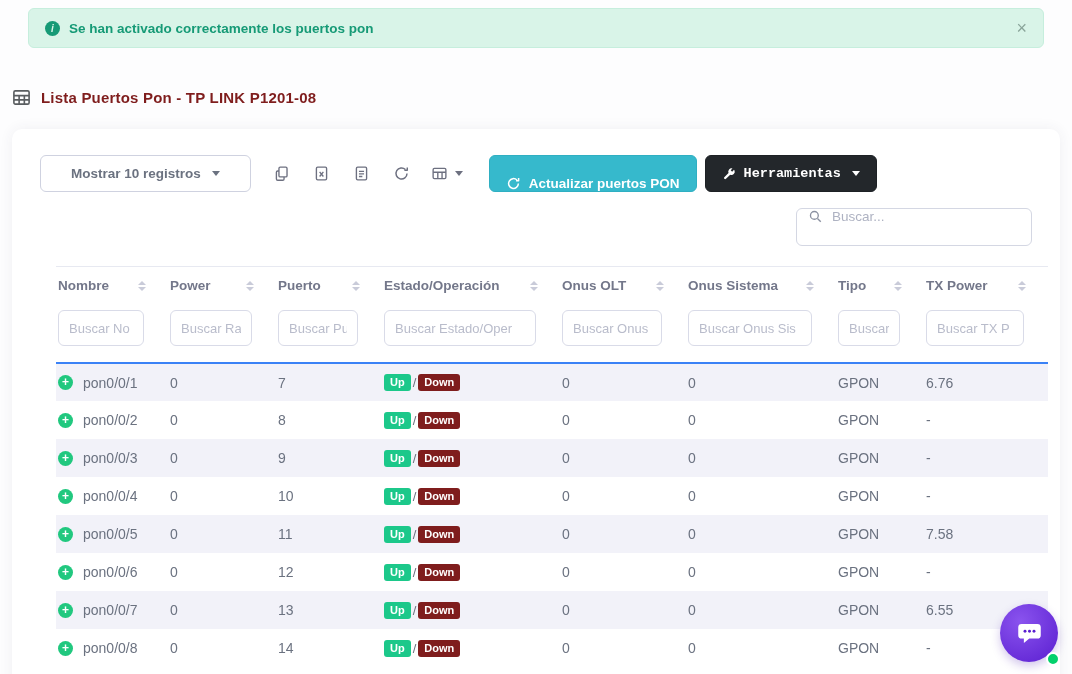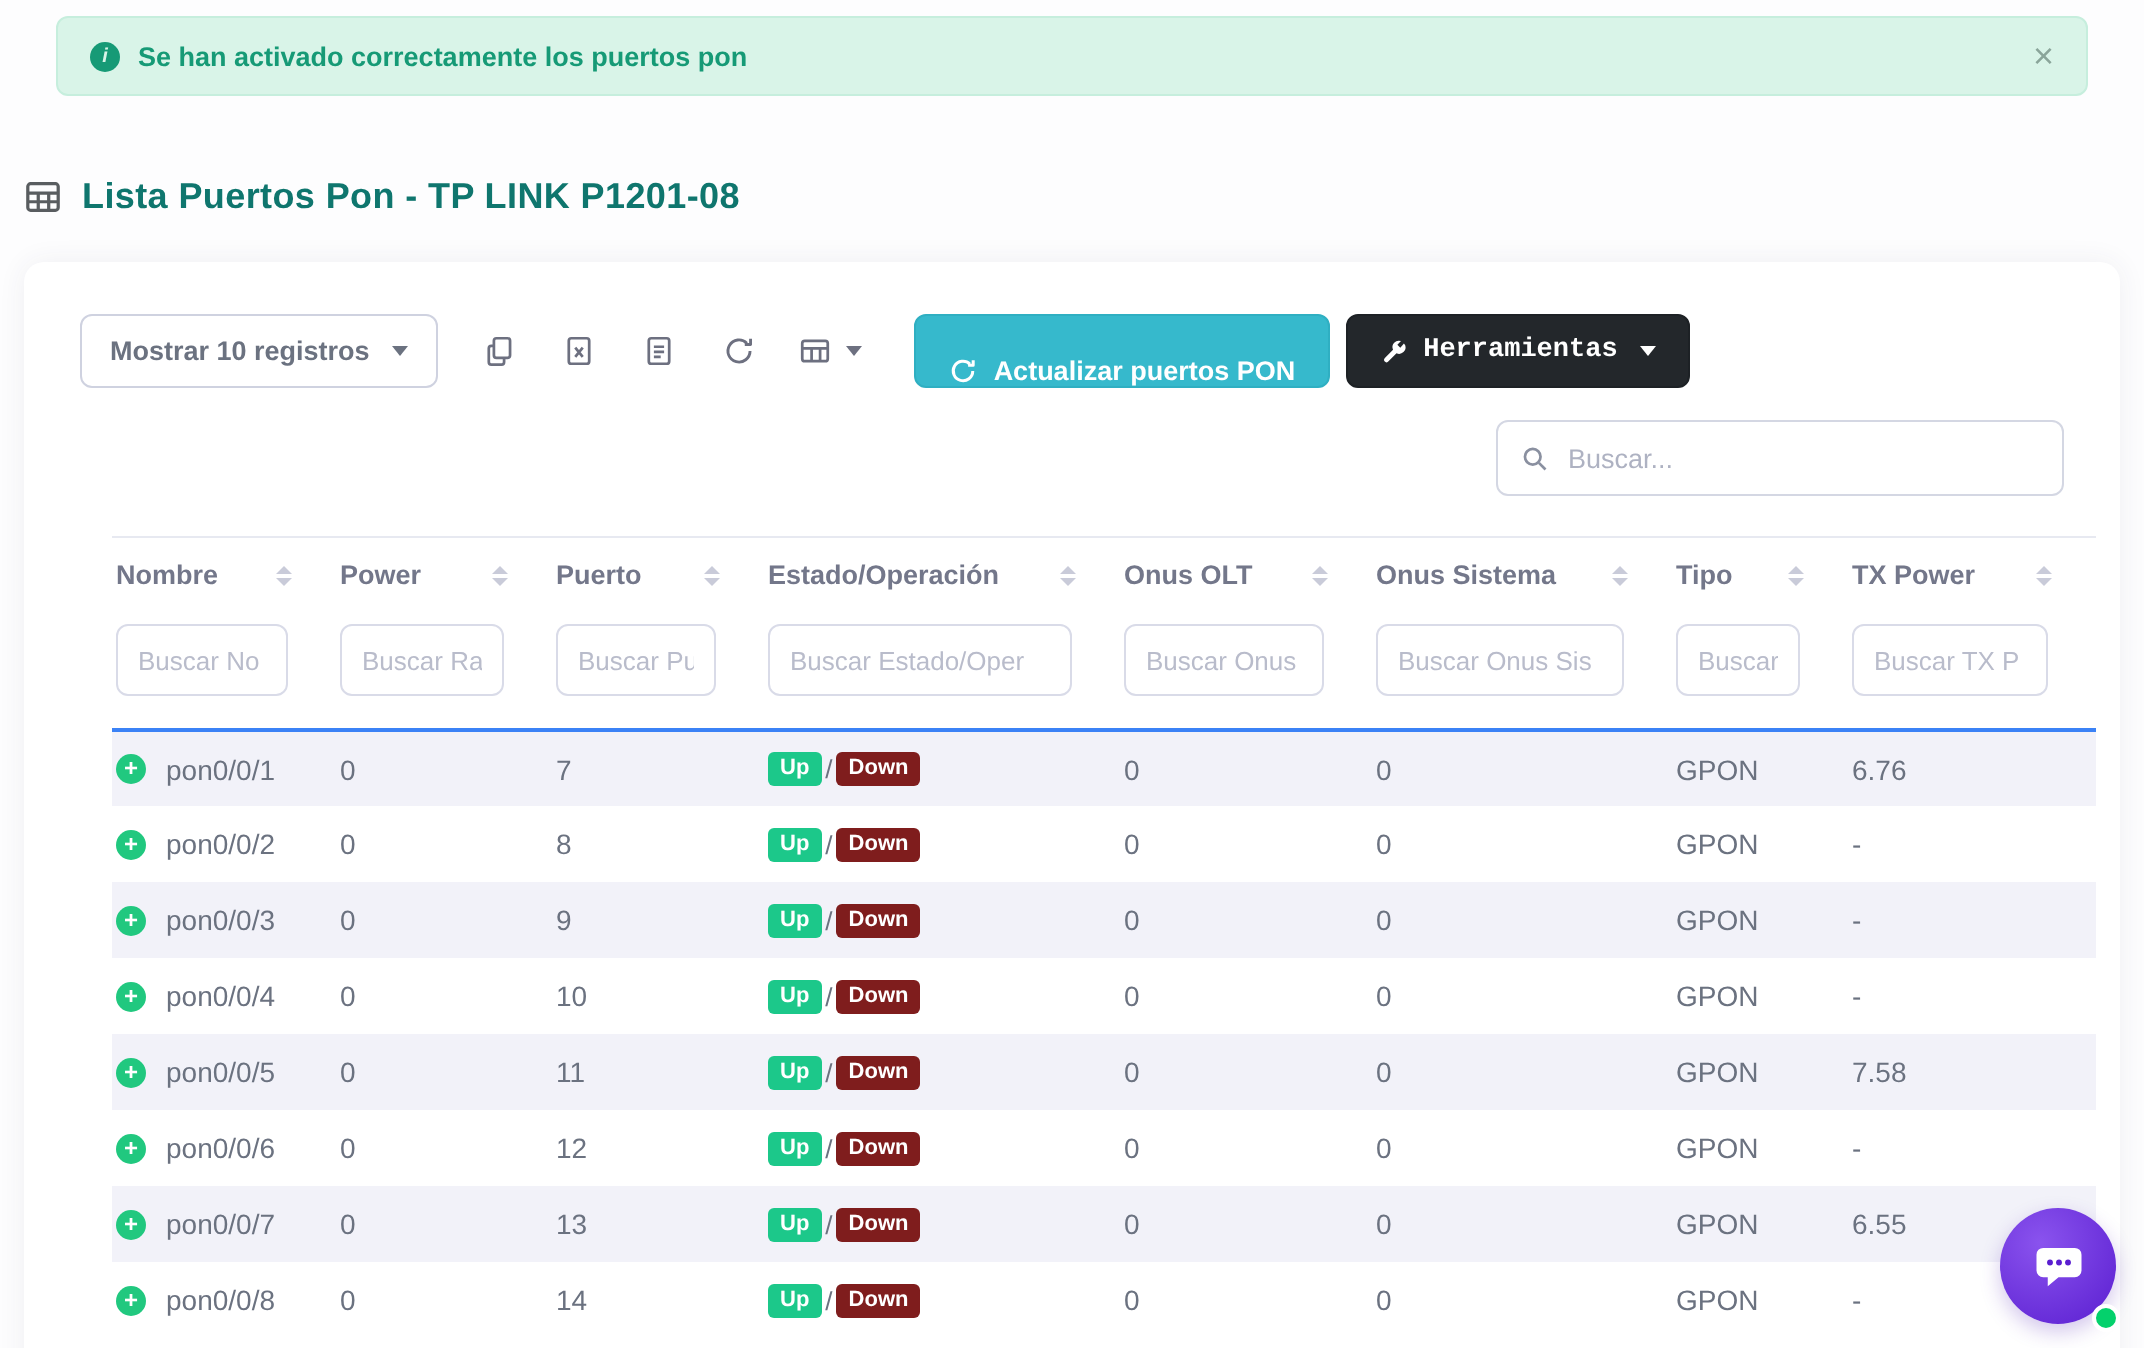--- a/index.html
+++ b/index.html
@@ -21,38 +21,38 @@
     color: #d9f4e8; font-size: 10px; font-weight: 700; display: flex;
     align-items: center; justify-content: center; font-style: italic;
   }
   .alert-close {
     margin-left: auto; background: none; border: none; color: #8aa59a;
     font-size: 18px; line-height: 1; cursor: pointer;
   }
 
   
   .title-row { display: flex; align-items: center; gap: 10px; margin: 40px 0 0 12px; }
-  .title-row h1 { font-size: 18px; font-weight: 700; color: #0f766e; letter-spacing: .2px; }
+  .title-row h1 { font-size: 15px; font-weight: 700; color: #7f1d1d; letter-spacing: .2px; }
 
   
   .card {
     margin: 22px 12px 0; background: #fff; border-radius: 10px;
     box-shadow: 0 0 14px rgba(60,60,90,.07); padding: 26px 28px 30px;
     min-height: 520px;
   }
 
   
   .toolbar { display: flex; align-items: center; }
   .btn {
     display: inline-flex; align-items: center; gap: 8px; height: 37px;
     border-radius: 6px; font-size: 13.5px; cursor: pointer;
     font-family: inherit; border: 1px solid transparent;
   }
   .btn-outline {
-    background: #fff; border-color: #cfd2e0; color: #6b7280; padding: 0 14px;
+    background: #fff; border-color: #cfd2e0; color: #6b7280; padding: 0 30px;
     font-weight: 600;
   }
   .icon-group { display: flex; align-items: center; gap: 6px; margin-left: 14px; }
   .icon-btn {
     background: none; border: none; width: 34px; height: 34px; cursor: pointer;
     display: flex; align-items: center; justify-content: center;
   }
   .btn-teal {
     margin-left: 20px; background: #36b9cc; color: #fff; padding: 0 16px;
     font-weight: 600; border-color: #2fafc2; align-items: flex-end;
@@ -61,22 +61,22 @@
     margin-left: 8px; background: #23272b; color: #fff; padding: 0 16px;
     font-weight: 600; border-color: #1d2125; font-family: Liberation Mono, monospace;
   }
   .caret { width: 0; height: 0; border-left: 4px solid transparent;
     border-right: 4px solid transparent; border-top: 5px solid currentColor;
     display: inline-block; margin-left: 3px; }
 
   
   .search-row { display: flex; justify-content: flex-end; margin-top: 16px; }
   .search-box {
-    width: 284px; height: 38px; border: 1px solid #d4d7e3; border-radius: 6px;
-    display: flex; align-items: center; padding: 0 11px; gap: 9px; background: #fff;
+    width: 236px; height: 38px; border: 1px solid #d4d7e3; border-radius: 6px;
+    display: flex; align-items: flex-start; padding: 0 11px; gap: 9px; background: #fff;
   }
   .search-box input {
     border: none; outline: none; flex: 1; font-size: 13.5px; color: #6b7280;
     font-family: inherit; background: transparent; min-width: 0;
   }
   .search-box input::placeholder { color: #aeb2c2; }
 
   
   table { width: 100%; border-collapse: collapse; table-layout: fixed; margin-top: 20px; margin-left: 16px; }
   thead th {

